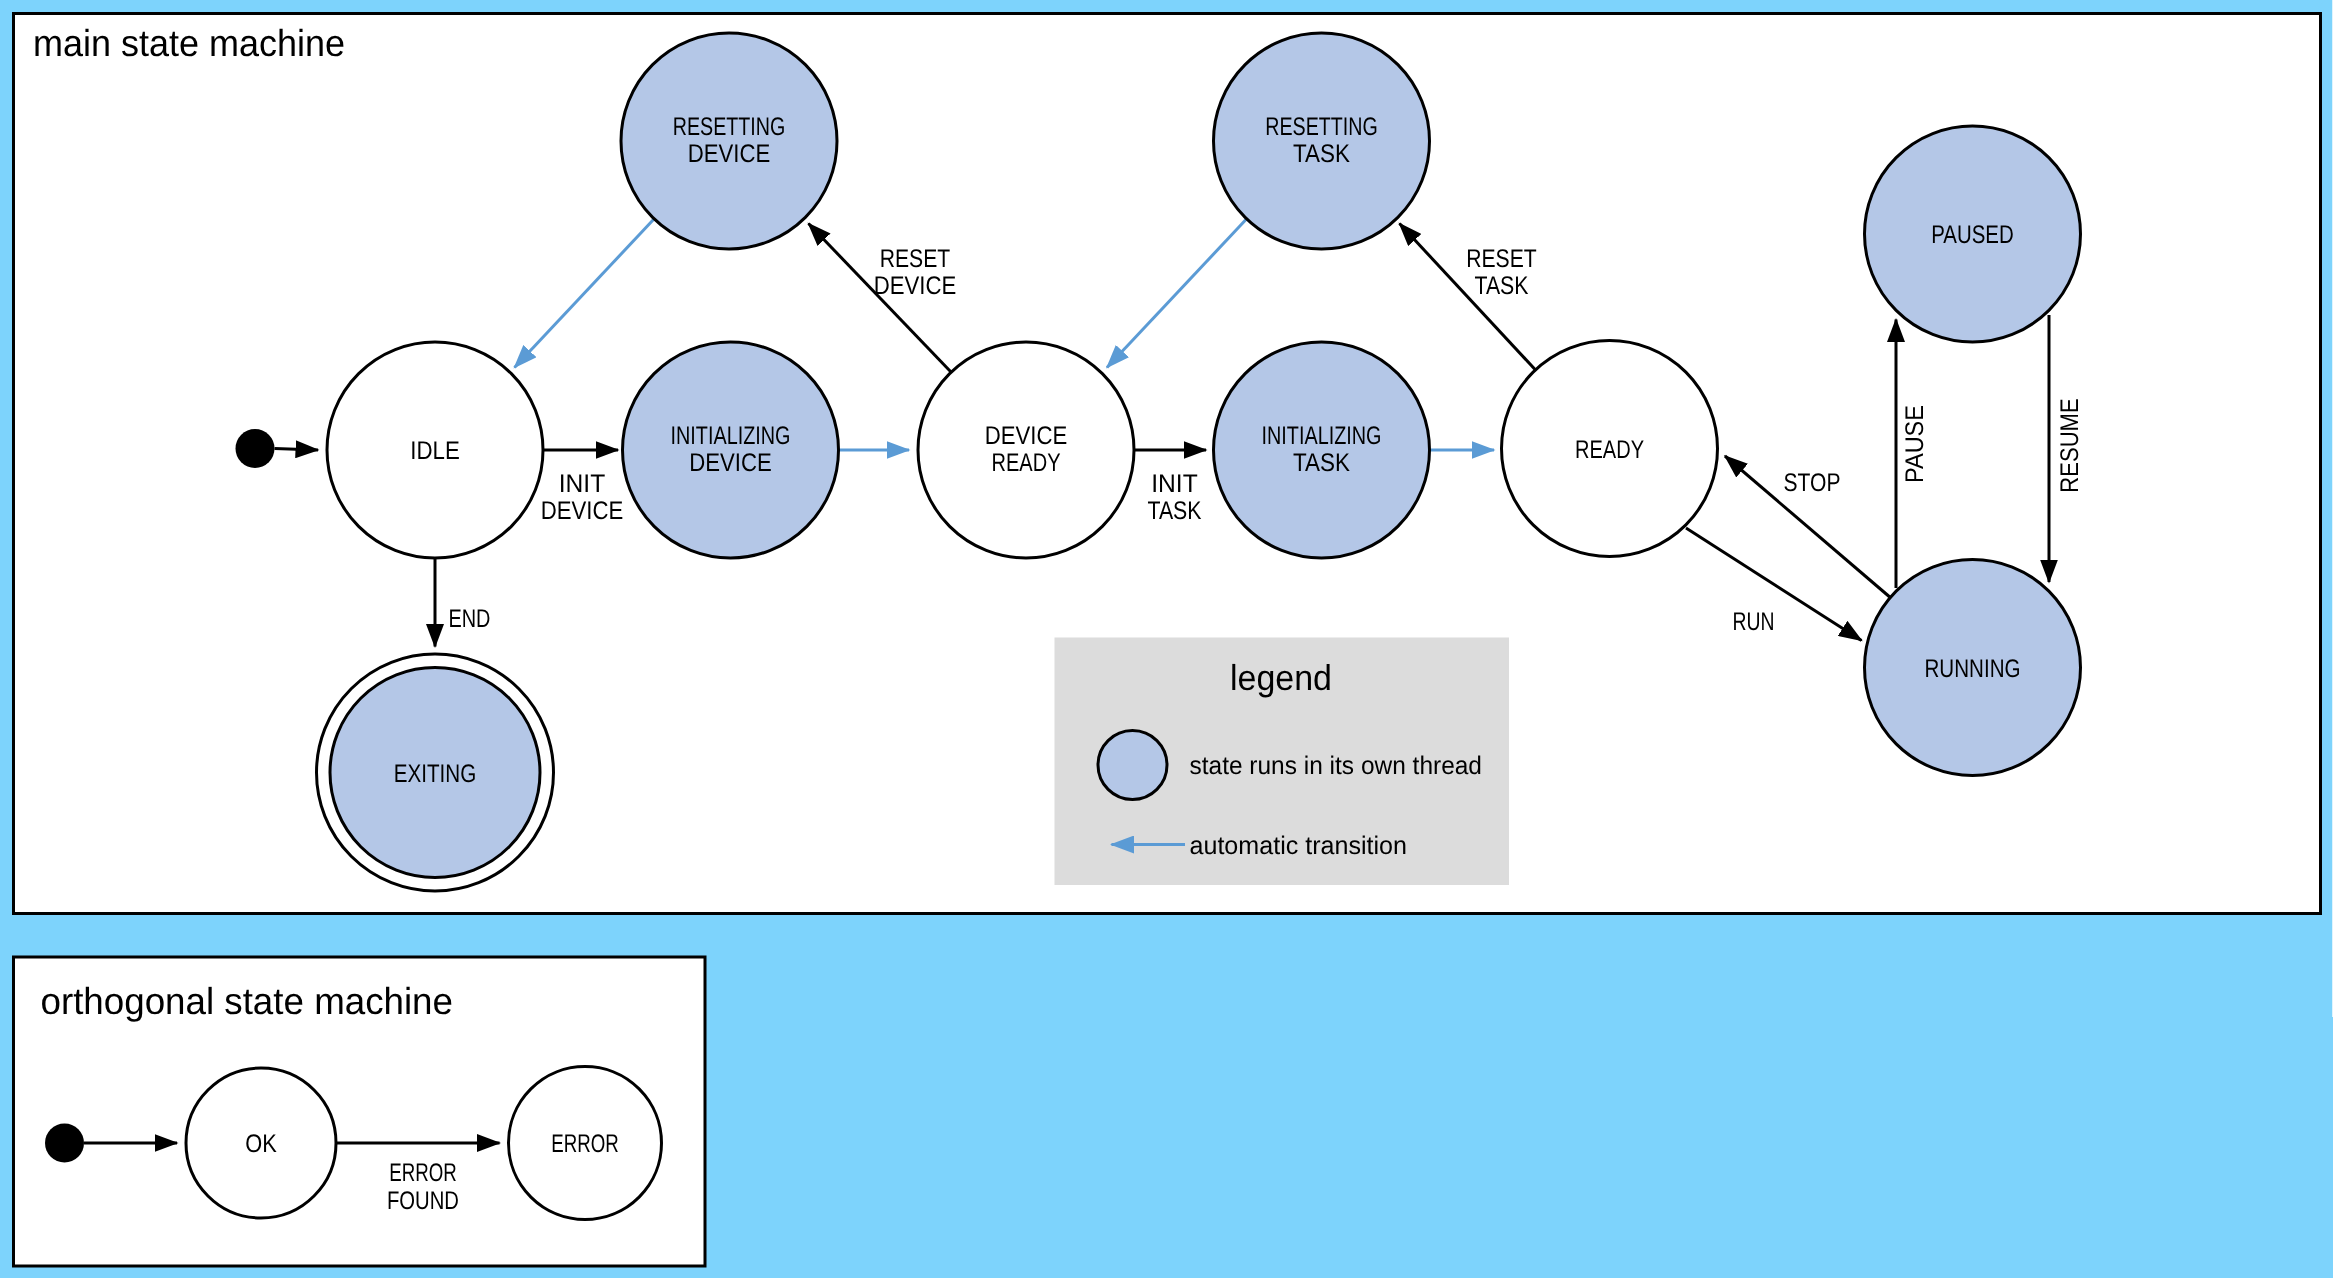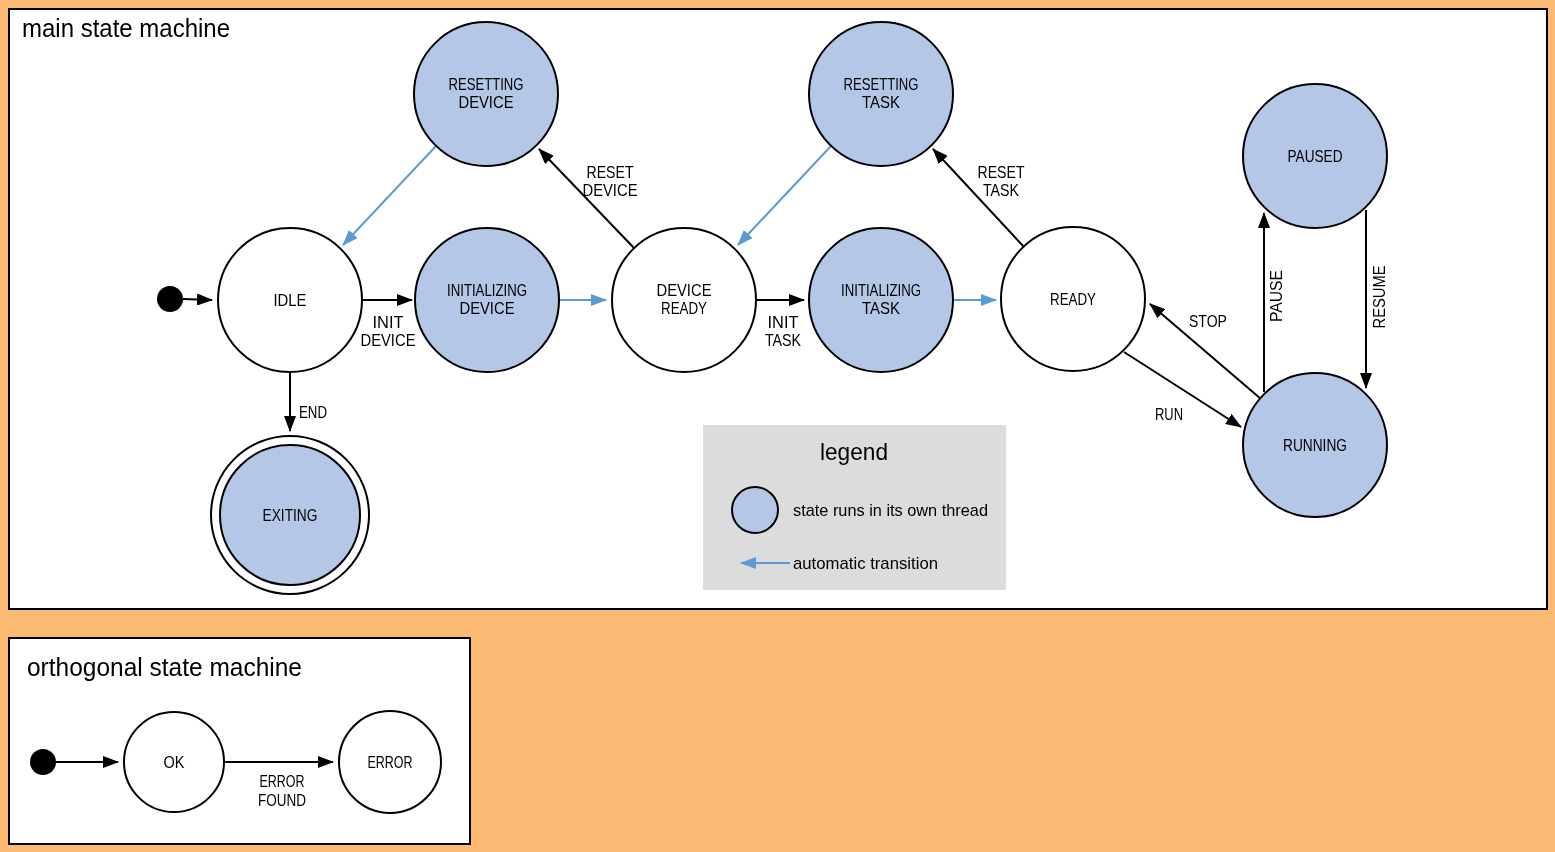--- a/index.html
+++ b/index.html
@@ -1,16 +1,16 @@
 <!DOCTYPE html>
 <html><head>
 <meta charset="utf-8">
 <style>
   html,body{margin:0;padding:0;background:#ffffff;}
-  #canvas{position:relative;width:1555px;height:852px;background:#fdba74;overflow:hidden;}
+  #canvas{position:relative;width:1555px;height:852px;background:#7dd3fc;overflow:hidden;}
   svg text{font-family:"Liberation Sans",sans-serif;fill:#000000;}
   .lbl{font-size:17px;}
   .ttl{font-size:25px;}
   .lgt{font-size:24px;}
   .leg{font-size:17px;}
   .frame{fill:#ffffff;stroke:#000000;stroke-width:2;}
   .node{stroke:#000000;stroke-width:2;}
   .edge{stroke:#000000;stroke-width:2;fill:none;}
   .auto{stroke-width:2;fill:none;}
 </style>

